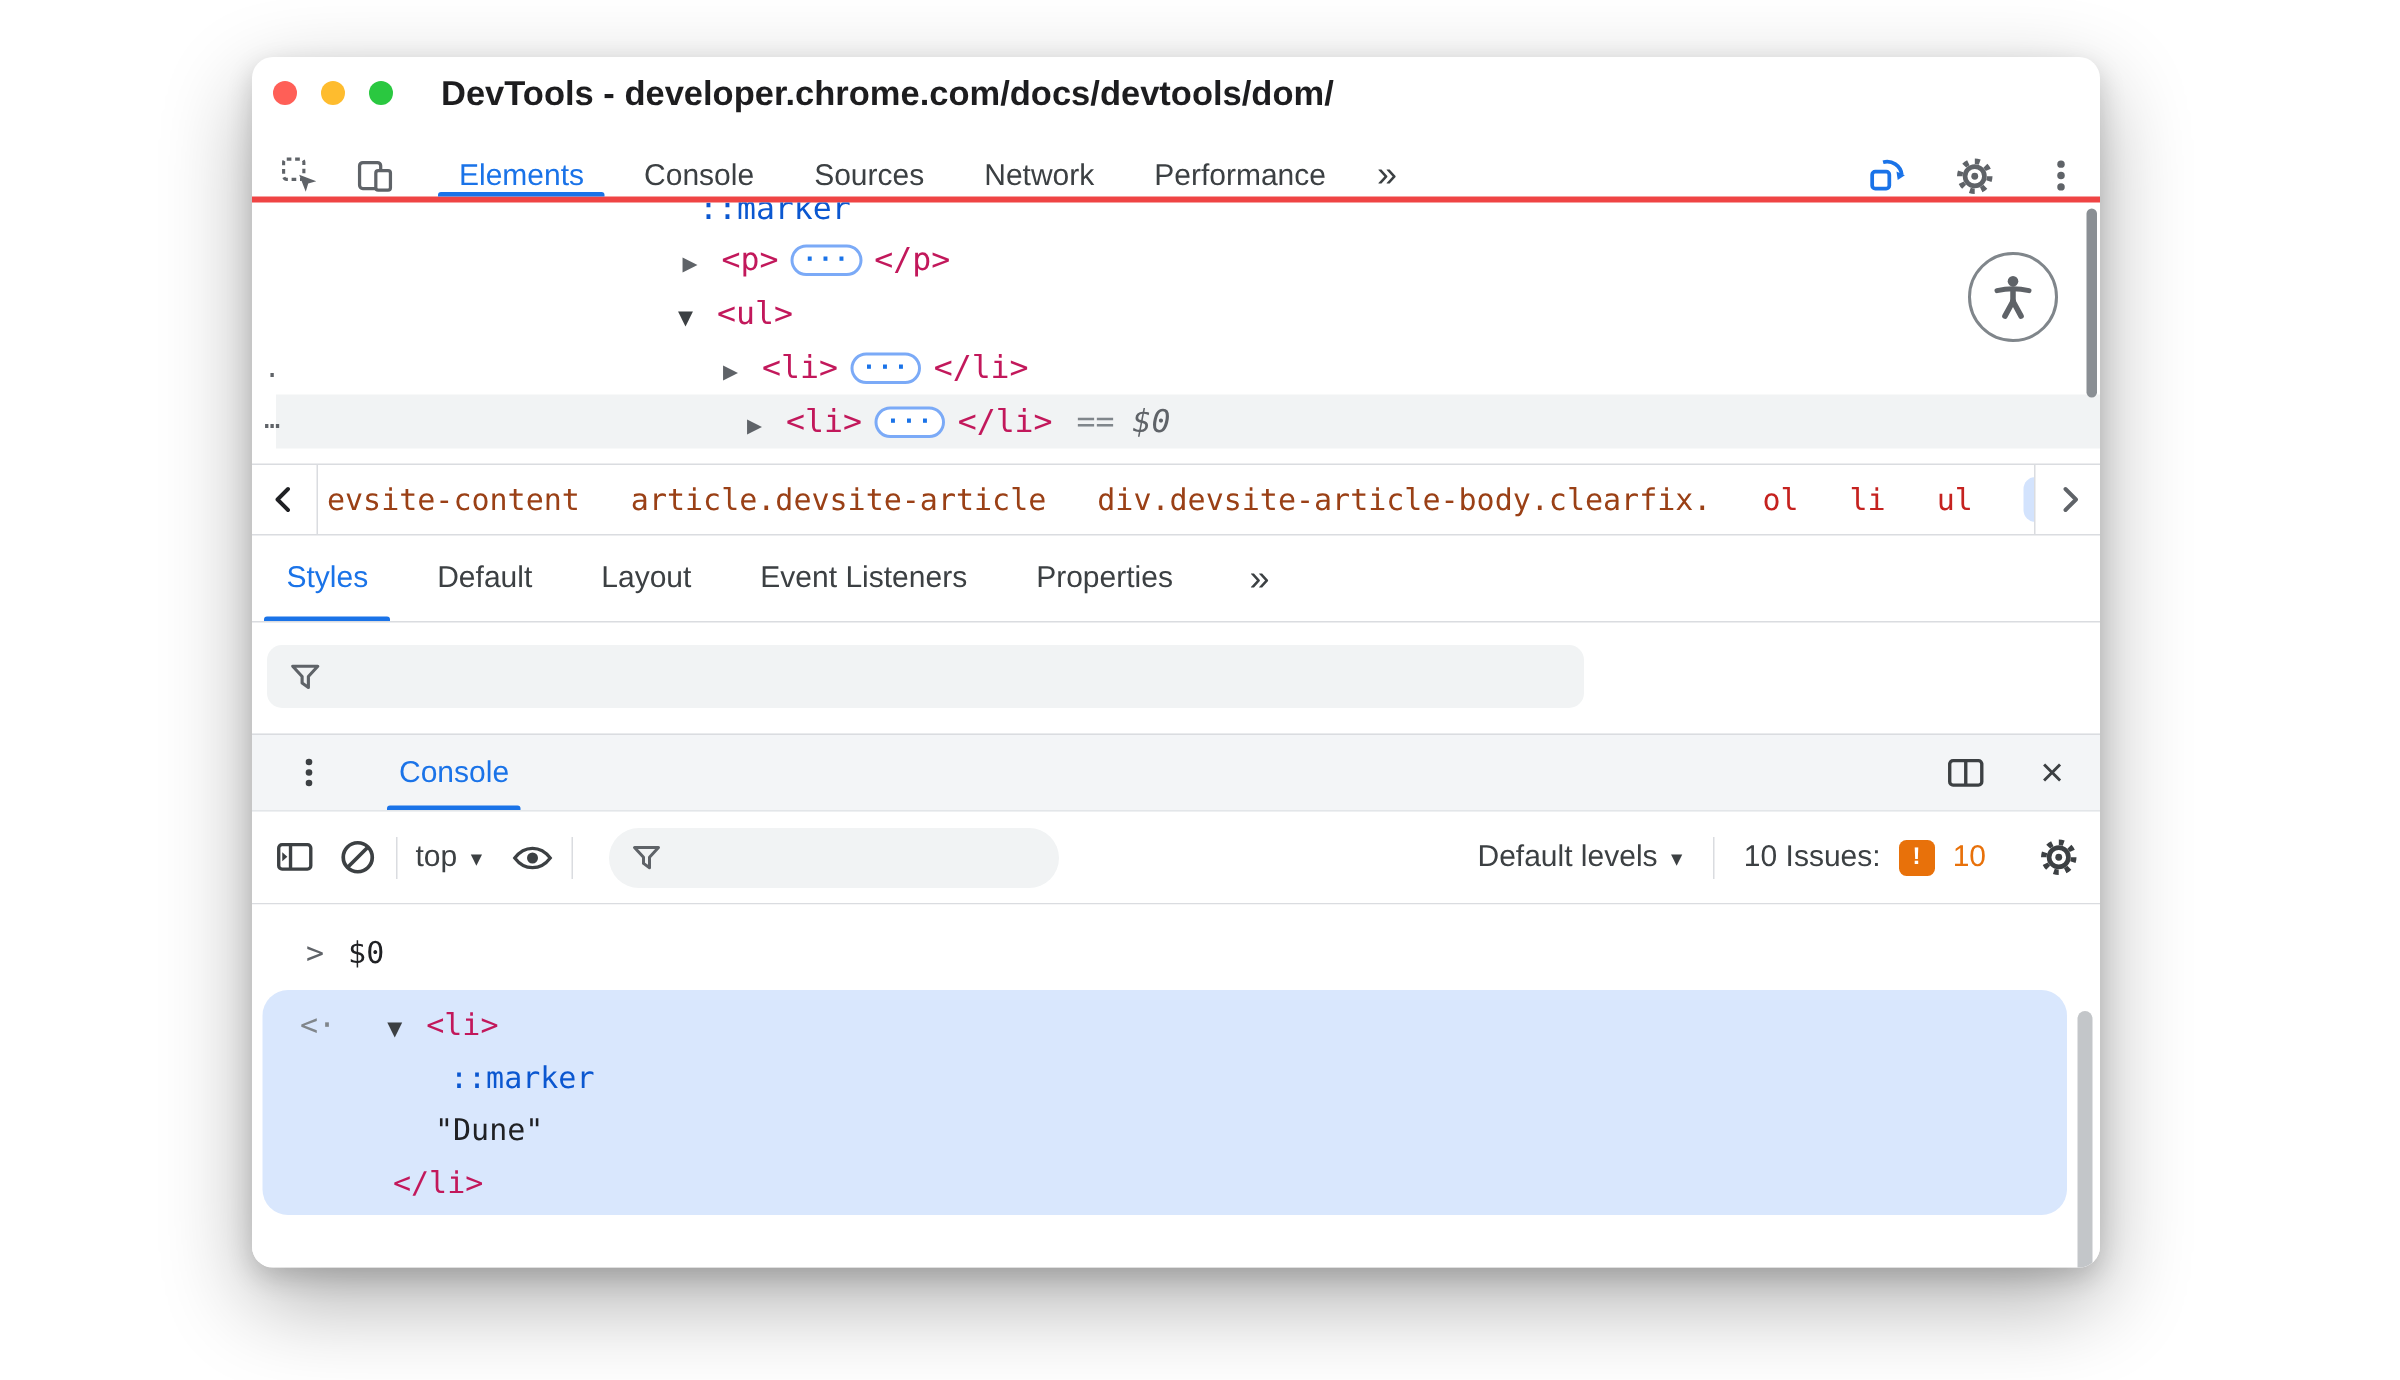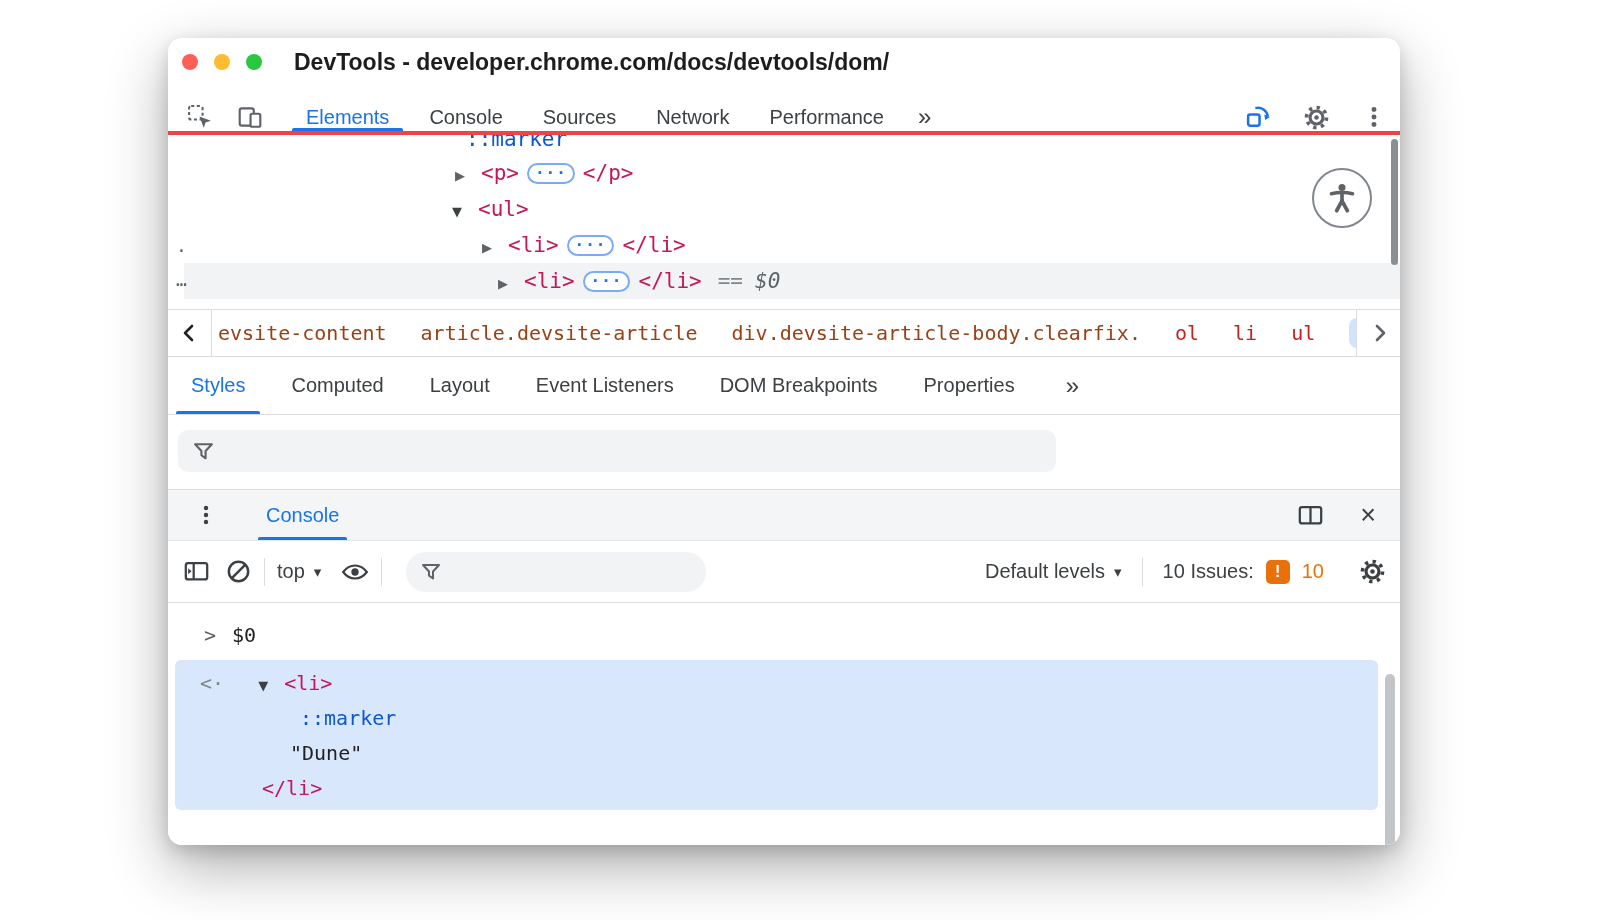--- a/index.html
+++ b/index.html
@@ -86,21 +86,21 @@
   .cpill { width:300px; height:40px; background:#f1f3f4; border-radius:20px; display:flex; align-items:center; padding:0 14px; gap:10px; margin-left:12px; }
   .cpill input { flex:1; border:none; outline:none; background:transparent; font-size:19px; }
   .issues { display:flex; align-items:center; gap:12px; cursor:pointer; white-space:nowrap; }
   .issue-badge { width:24px; height:24px; border-radius:5px; background:#e8710a; color:#fff; display:flex; align-items:center; justify-content:center; font-weight:bold; font-size:16px; }
   .issue-count { color:#e8710a; font-size:20px; }
 
   
   .cbody { flex:1; position:relative; font-family:"DejaVu Sans Mono", monospace; font-size:20px; color:#202124; background:#fff; }
   .cmdline { position:absolute; left:36px; top:16px; line-height:32px; }
   .cmdline .prompt { color:#5f6368; margin-right:16px; }
-  .result { position:absolute; left:7px; width:1203px; top:57px; height:150px; background:#d9e7fd; border-radius:6px; }
+  .result { position:absolute; left:7px; width:1203px; top:57px; height:150px; background:#d9e7fd; border-radius:17px; }
   .rrow { position:absolute; line-height:34px; white-space:nowrap; }
   .rmark { color:#80868b; }
   .cbody-scroll { position:absolute; right:5px; top:71px; width:10px; height:182px; border-radius:5px; background:#c3c6c9; }
 
   svg { display:block; }
 </style>
 </head>
 <body>
 
 <div class="stage">
@@ -214,24 +214,23 @@
       </div>
       <div class="bc-nav right">
         <svg width="20" height="20" viewBox="0 0 20 20">
             <polyline points="8,3 15,10 8,17" fill="none" stroke="#5f6368" stroke-width="2.6" stroke-linecap="round" stroke-linejoin="round"></polyline>
           </svg>
       </div>
     </div>
 
     <div class="stabs">
       <div class="stab active">Styles</div>
-      <div class="stab">Computed</div>
+      <div class="stab">Default</div>
       <div class="stab">Layout</div>
       <div class="stab">Event Listeners</div>
-      <div class="stab">DOM Breakpoints</div>
       <div class="stab">Properties</div>
       <div class="stab-more">»</div>
     </div>
 
     <div class="filterbar">
       <div class="filter-pill">
         <span>
           <svg width="23" height="23" viewBox="0 0 22 22">
               <path d="M3 4 H19 L13 10.5 V17.5 L9 14.6 V10.5 Z" fill="none" stroke="#5f6368" stroke-width="2" stroke-linejoin="round"></path>
             </svg>

